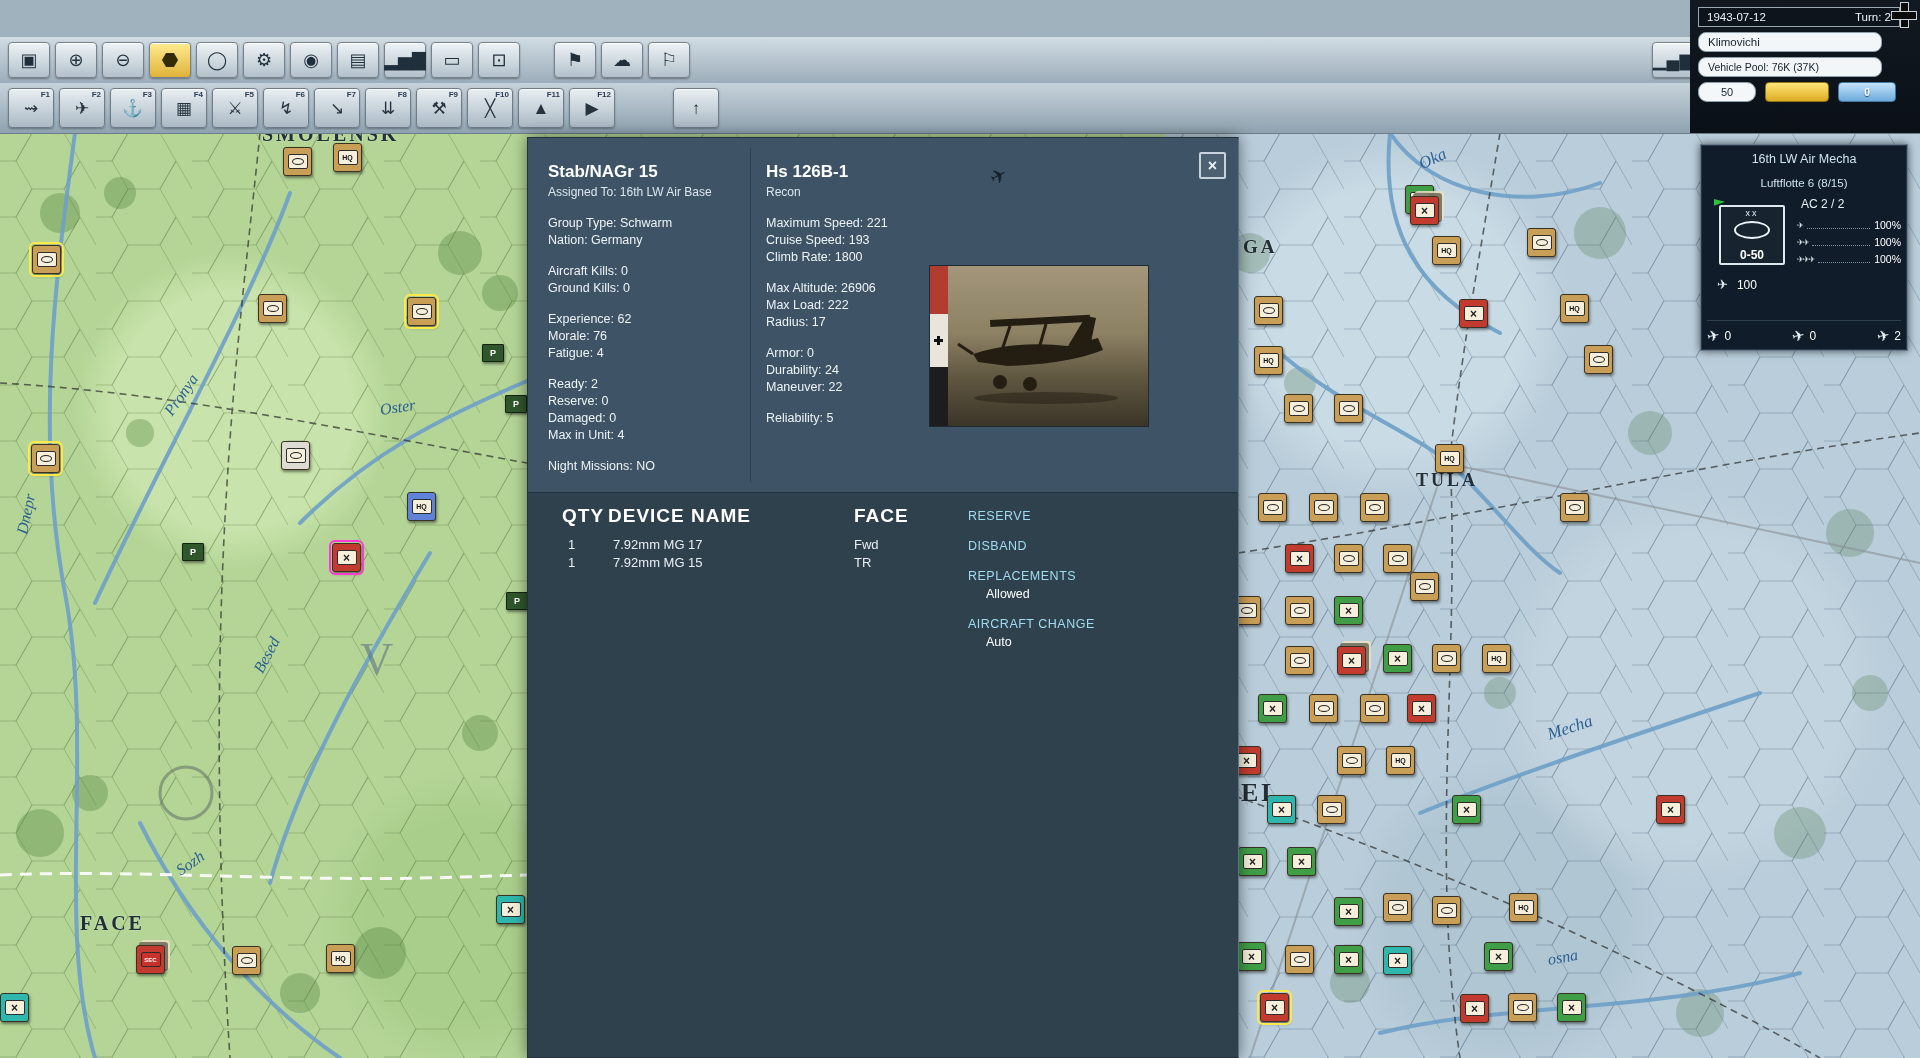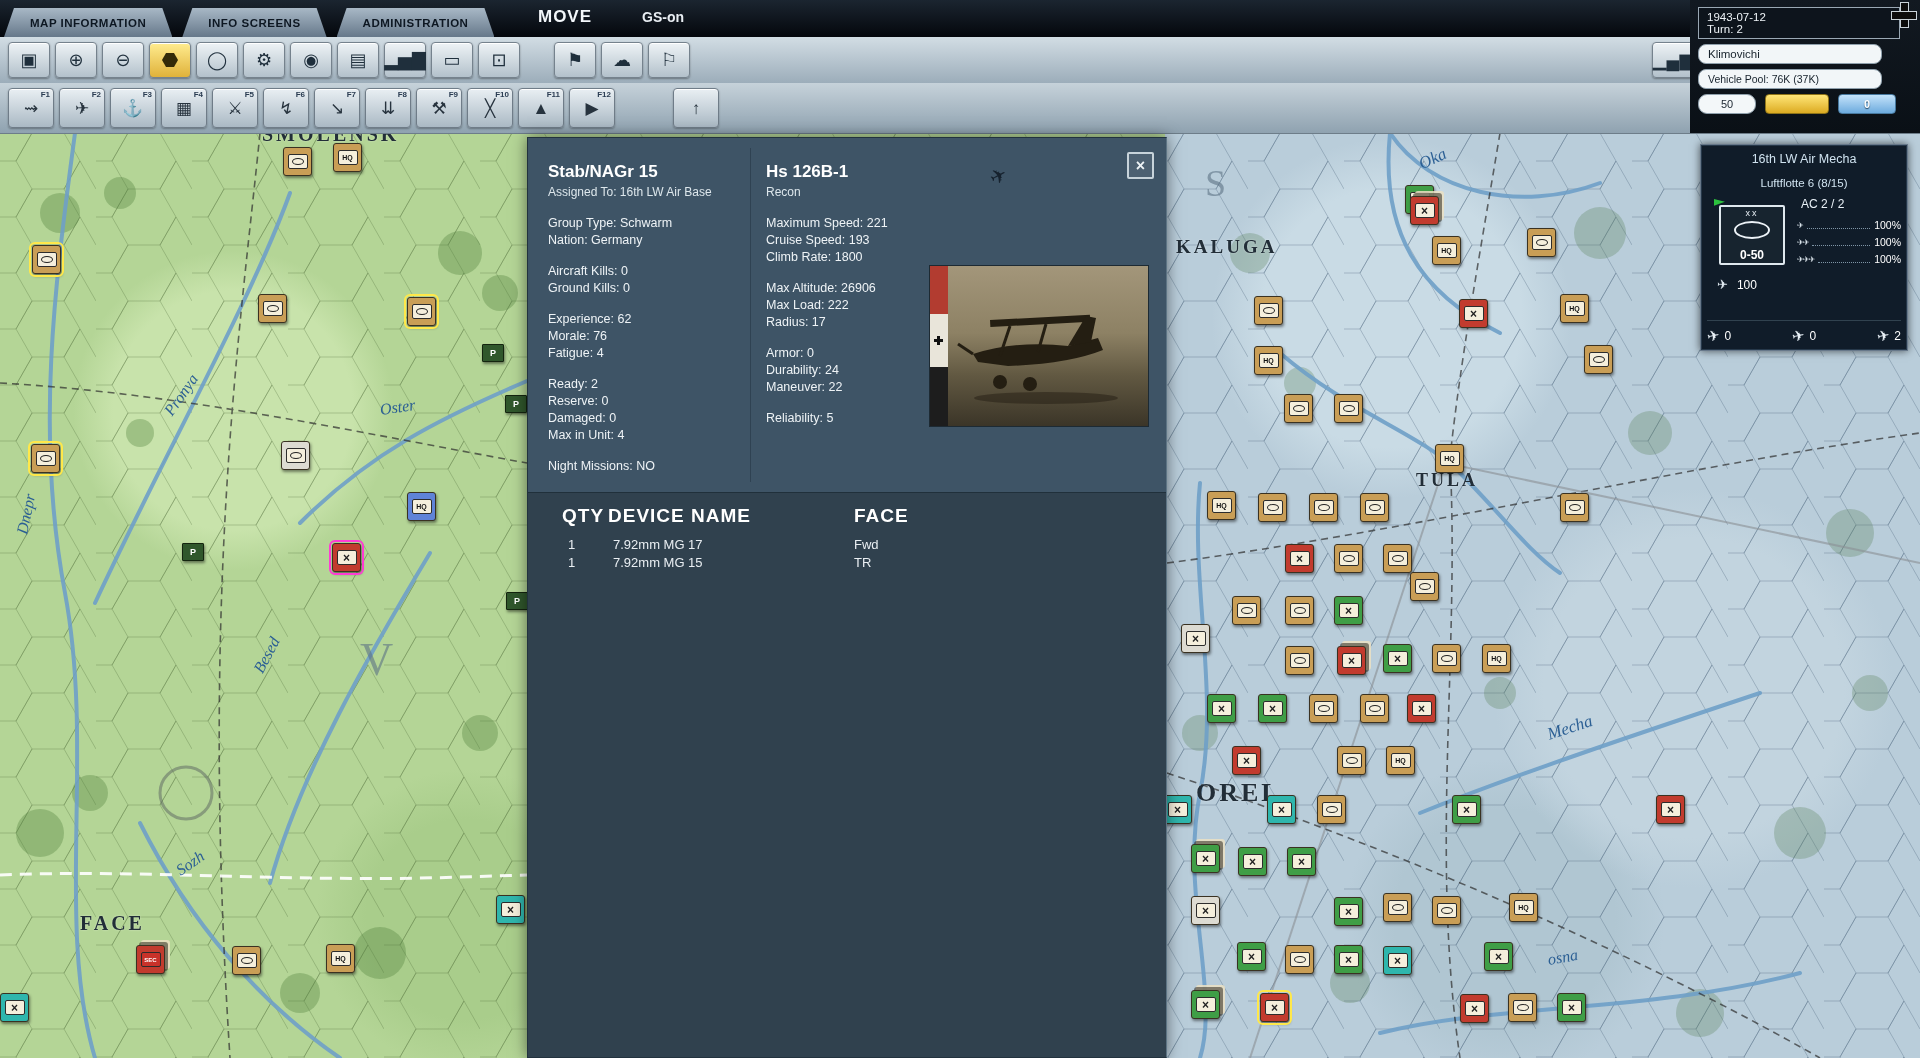--- a/index.html
+++ b/index.html
@@ -22,21 +22,21 @@
   .fbtn{position:relative;width:46px;height:40px;border:1px solid #6f7c88;border-radius:4px;background:linear-gradient(#e9eff3,#aab9c4);box-shadow:inset 0 1px 0 #fff,0 1px 2px rgba(0,0,0,.3);display:flex;align-items:center;justify-content:center;cursor:pointer;padding:0;}
   .fglyph{font-size:17px;color:#27333e;line-height:1;}
   .flabel{position:absolute;top:1px;right:3px;font-size:8px;font-weight:bold;color:#2a3c52;}
   .upbtn{margin-left:58px;}
   .losses{position:absolute;left:1652px;top:5px;}
   
   .topright{position:absolute;top:0;right:0;width:230px;height:133px;background:linear-gradient(#121921,#0a1016);z-index:9;padding:7px 8px;box-sizing:border-box;}
   .iron-cross{position:absolute;top:2px;right:3px;width:26px;height:26px;}
   .iron-cross::before{content:"";position:absolute;left:10px;top:1px;width:7px;height:24px;background:#0c0c0c;box-shadow:0 0 0 1px #c9d2d9;}
   .iron-cross::after{content:"";position:absolute;top:10px;left:1px;height:7px;width:24px;background:#0c0c0c;box-shadow:0 0 0 1px #c9d2d9;}
-  .datebox{width:184px;border:1px solid #9aa8b4;color:#eef3f7;font-size:11.5px;display:flex;justify-content:space-between;padding:3px 8px;margin-bottom:5px;background:#0d141c;flex-direction:column;}
+  .datebox{width:184px;border:1px solid #9aa8b4;color:#eef3f7;font-size:11.5px;display:flex;justify-content:space-between;padding:3px 8px;margin-bottom:5px;background:#0d141c;}
   .whitebox{width:184px;background:#f2f6f8;border:1px solid #8fa0ac;border-radius:8px;color:#17222c;font-size:11.5px;padding:3px 9px;margin-bottom:5px;box-sizing:border-box;white-space:nowrap;overflow:hidden;}
   .whitebox.small{font-size:10.5px;}
   .pills{display:flex;gap:9px;margin-top:2px;}
   .pill{height:18px;border-radius:9px;font-size:11px;display:flex;align-items:center;justify-content:center;}
   .pill.white{width:56px;background:#f3f7f9;border:1px solid #8fa0ac;color:#1a2530;}
   .pill.yellow{width:62px;border-radius:4px;background:linear-gradient(#ffe678,#dcab22);border:1px solid #8f7418;}
   .pill.blue{width:56px;border-radius:4px;background:linear-gradient(#c4e3fa,#6dabde);border:1px solid #47799f;color:#fff;font-weight:bold;text-shadow:0 1px 1px #23445e;}
   
   .map{position:absolute;top:133px;left:0;right:0;bottom:0;overflow:hidden;z-index:1;cursor:pointer;}
   .map-green{position:absolute;left:0;top:0;width:1165px;bottom:0;background:#b4d596;background-image:radial-gradient(circle at 20% 30%,#c8e3ab 0 120px,transparent 160px),radial-gradient(circle at 70% 70%,#c0dda2 0 140px,transparent 190px),radial-gradient(circle at 40% 85%,#a9cd8b 0 100px,transparent 150px);}
@@ -59,21 +59,21 @@
   .e-hq .em::after{content:"HQ";font-size:7px;font-weight:bold;color:#111;letter-spacing:0;}
   .e-x .em::after{content:"×";font-size:12px;font-weight:bold;color:#222;line-height:1;}
   .e-sec .em{background:#c8322a;}
   .e-sec .em::after{content:"SEC";font-size:6px;font-weight:bold;color:#fff;}
   .flagp{width:20px;height:16px;border-radius:1px;background:#30572c;border:1px solid #14250f;}
   .flagp::after{content:"P";color:#fff;font-size:9px;font-weight:bold;}
   .sel{outline:2px solid #ffe84a;outline-offset:1px;}
   .mag{outline:2px solid #ff3bd4;outline-offset:1px;}
   .stk{box-shadow:3px -3px 0 rgba(45,40,30,.55),5px -5px 0 rgba(235,225,195,.85),1px 2px 3px rgba(0,0,0,.45);}
   
-  .dialog{position:absolute;left:527px;top:137px;width:640px;bottom:0;background:#3e5466;border:1px solid #22323e;border-right:1px solid #5d7484;box-shadow:0 0 14px rgba(0,0,0,.5);z-index:7;box-sizing:border-box;}
+  .dialog{position:absolute;left:527px;top:137px;width:712px;bottom:0;background:#3e5466;border:1px solid #22323e;border-right:1px solid #5d7484;box-shadow:0 0 14px rgba(0,0,0,.5);z-index:7;box-sizing:border-box;}
   .dlg-top{position:absolute;left:0;top:0;right:0;height:354px;}
   .vdiv{position:absolute;left:222px;top:10px;bottom:10px;width:1px;background:rgba(20,35,45,.35);}
   .dlg-left{position:absolute;left:20px;top:24px;width:195px;color:#eef3f6;}
   .dlg-right{position:absolute;left:238px;top:24px;width:160px;color:#eef3f6;}
   .dlg-left h2,.dlg-right h2{margin:0;font-size:17px;font-weight:bold;color:#fff;}
   .assigned{font-size:12px;color:#dde7ec;margin-top:3px;margin-bottom:16px;}
   .line{font-size:12.5px;line-height:17px;}
   .line.gap{margin-top:14px;}
   .plane-glyph{position:absolute;left:462px;top:26px;font-size:20px;color:#16222e;transform:rotate(-28deg);}
   .photo{position:absolute;left:401px;top:127px;width:218px;height:160px;border:1px solid #1d2a33;background:linear-gradient(180deg,#a3967a 0%,#8d8164 42%,#625942 68%,#3b3528 100%);overflow:hidden;}
@@ -120,30 +120,20 @@
   .up-bottom{position:absolute;left:6px;right:6px;bottom:5px;display:flex;justify-content:space-between;border-top:1px solid #31424f;padding-top:6px;}
   .pcount{display:flex;align-items:center;gap:5px;cursor:pointer;}
   .picon{font-size:15px;color:#e8f0f6;transform:rotate(-12deg);}
   .pnum{font-size:12px;color:#fff;}
 </style>
 </head>
 <body>
 
 <div class="app">
 
-  <header class="topbar">
-    <div class="tabs">
-
-    <div class="tab">MAP INFORMATION</div>
-        <div class="tab">INFO SCREENS</div>
-        <div class="tab">ADMINISTRATION</div>
-      </div>
-    <div class="move-label">MOVE</div>
-    <div class="gs-label">GS-on</div>
-  </header>
 
   <div class="toolbar1">
     <div class="tb-group">
 
     <button class="tbtn">
           <span class="tglyph">▣</span>
         </button>
         <button class="tbtn">
           <span class="tglyph">⊕</span>
         </button>
@@ -661,20 +651,28 @@
           <span class="dq">1</span>
           <span class="dn">7.92mm MG 17</span>
           <span class="df">Fwd</span>
         </div>
           <div class="dev-row">
           <span class="dq">1</span>
           <span class="dn">7.92mm MG 15</span>
           <span class="df">TR</span>
         </div>
         </div>
+      <div class="actions">
+        <div class="action link">RESERVE</div>
+        <div class="action link mt">DISBAND</div>
+        <div class="action link mt">REPLACEMENTS</div>
+        <div class="action val">Allowed</div>
+        <div class="action link mt">AIRCRAFT CHANGE</div>
+        <div class="action val">Auto</div>
+      </div>
     </div>
   </section>
 
   <aside class="unit-panel">
     <div class="up-title">16th LW Air Mecha</div>
     <div class="up-sub">Luftflotte 6  (8/15)</div>
     <div class="up-body">
       <div class="up-counter">
         <span class="flag"></span>
         <div class="size">xx</div>

